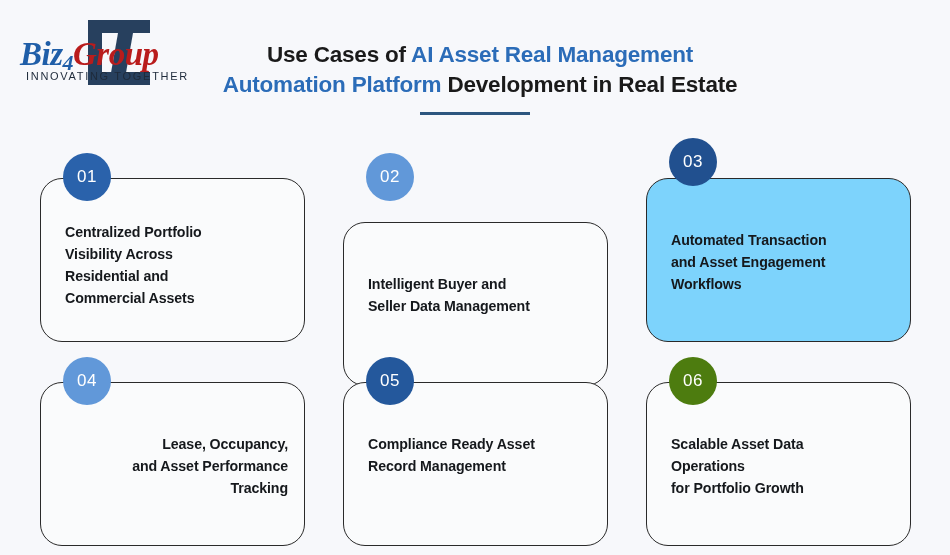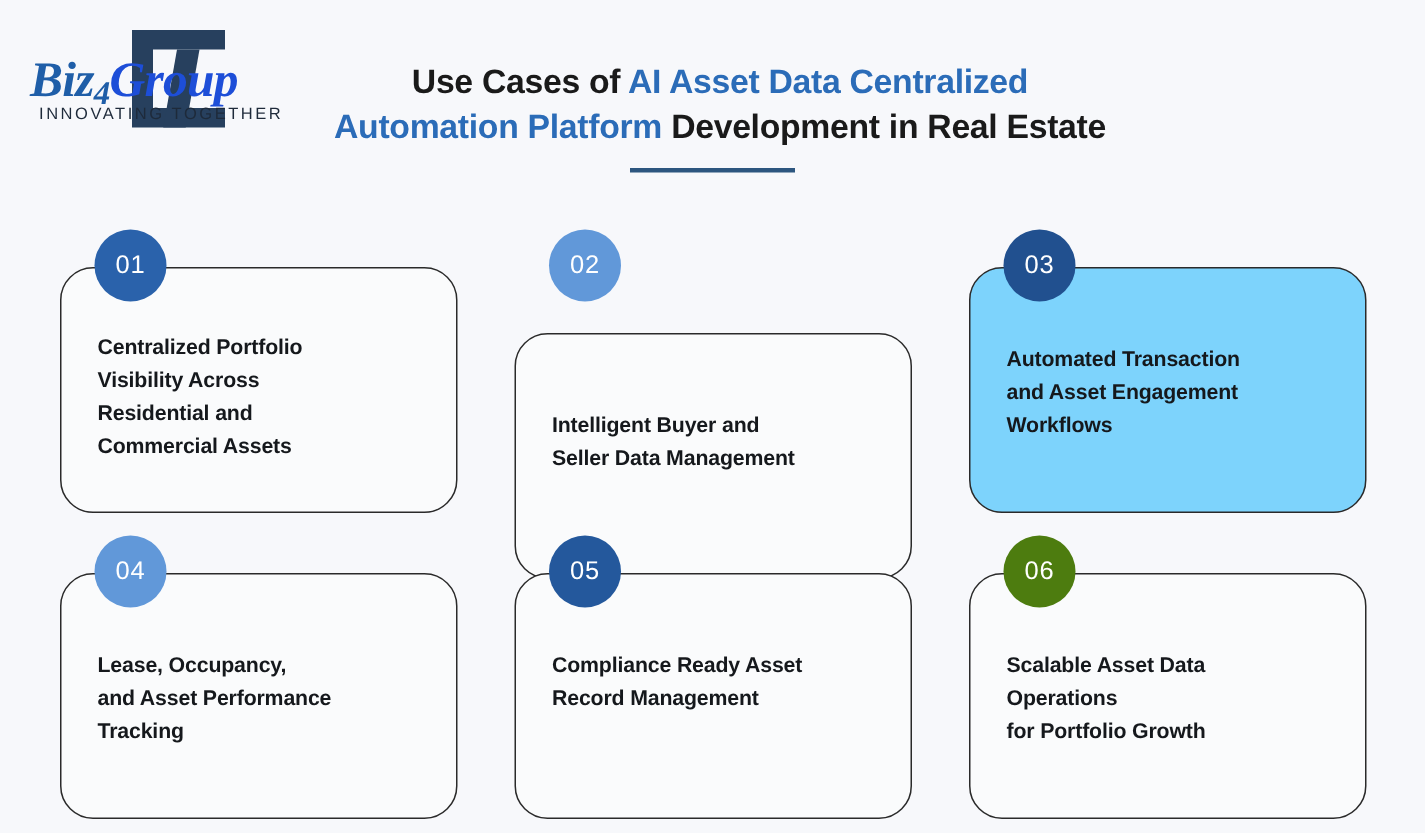--- a/index.html
+++ b/index.html
@@ -70,21 +70,21 @@
     letter-spacing: -0.5px;
     white-space: nowrap;
     z-index: 3;
   }
   .logo-word .four {
     font-size: 22px;
     color: #1f5ea8;
     position: relative;
     top: 5px;
   }
-  .logo-word .grp { color: #1d4ed8; font-style: italic; }
+  .logo-word .grp { color: #b91c1c; font-style: italic; }
   .logo-tag {
     position: absolute;
     left: 8px;
     top: 50px;
     font-size: 11px;
     font-weight: normal;
     letter-spacing: 1.7px;
     color: #1e2a3a;
     white-space: nowrap;
     z-index: 3;
@@ -159,48 +159,48 @@
     align-items: center;
     justify-content: center;
     letter-spacing: 0.5px;
     z-index: 5;
   }
 
   
   .c1 { left: 40px;  top: 43px; }
   .c2 { left: 343px; top: 43px; }
   .c3 { left: 646px; top: 43px; }
-  .c4 { left: 40px;  top: 247px; }
+  .c4 { left: 40px;  top: 247px; text-align: right; }
   .c5 { left: 343px; top: 247px; }
   .c6 { left: 646px; top: 247px; }
 
   .b1 { left: 63px;  top: 18px; }
   .b2 { left: 366px; top: 18px; }
-  .b3 { left: 669px; top: 18px; }
+  .b3 { left: 669px; top: 3px; }
   .b4 { left: 63px;  top: 222px; }
   .b5 { left: 366px; top: 222px; }
   .b6 { left: 669px; top: 222px; }
 </style>
 </head>
 <body style="background: rgb(247, 248, 251);">
 
 <div class="header">
 
   <div class="logo">
     <div class="logo-mark">
       <div class="outer"></div>
       <div class="notch"></div>
       <div class="diag"></div>
     </div>
     <div class="logo-word"><span>Biz</span><span class="four">4</span><span class="grp">Group</span></div>
     <div class="logo-tag">INNOVATING TOGETHER</div>
   </div>
 
   <div class="title-block">
-    <div class="title-line"><span>Use Cases of </span><span class="hl">AI Asset Data Centralized</span></div>
+    <div class="title-line"><span>Use Cases of </span><span class="hl">AI Asset Real Management</span></div>
     <div class="title-line"><span class="hl">Automation Platform</span><span> Development in Real Estate</span></div>
     <div class="title-rule"></div>
   </div>
 
 </div>
 
 <div class="grid">
 
   <div class="card tall c1" style="background: rgb(250, 251, 252); border-color: rgb(42, 42, 42);">
     <div class="body">Centralized Portfolio

